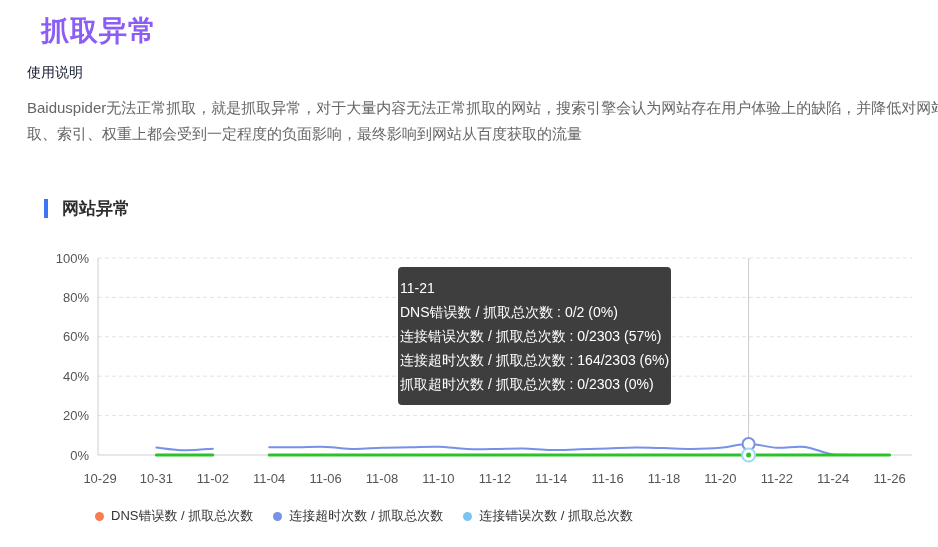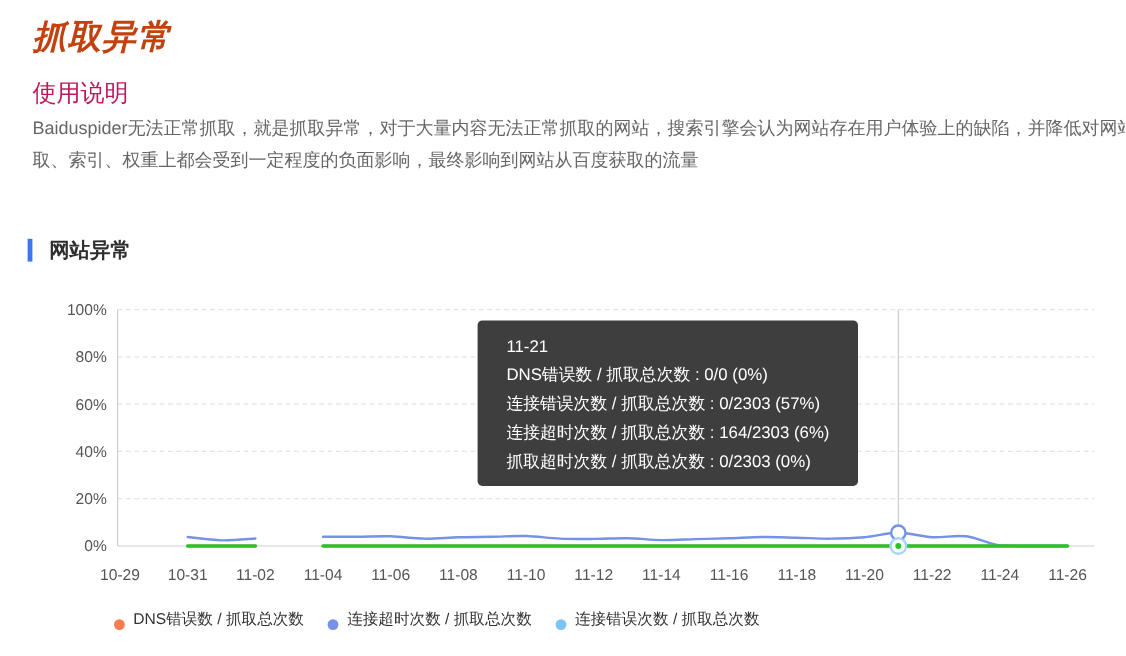--- a/index.html
+++ b/index.html
@@ -1,32 +1,32 @@
 <!DOCTYPE html>
 <html><head>
 <meta charset="utf-8">
 <style>
   html,body{margin:0;padding:0;background:#fff;}
   body{width:938px;height:547px;position:relative;overflow:hidden;
        font-family:"Liberation Sans","DejaVu Sans",sans-serif;color:#333;}
   .abs{position:absolute;}
-  .page-title{left:27px;top:12px;font-size:28px;font-weight:bold;color:#c2410c;letter-spacing:1px;font-style:italic;}
-  .usage{left:27px;top:64px;font-size:20px;color:#be185d;}
+  .page-title{left:41px;top:12px;font-size:28px;font-weight:bold;color:#8b5cf6;letter-spacing:1px;}
+  .usage{left:27px;top:64px;font-size:14px;color:#0f172a;}
   .desc{left:27px;top:95px;font-size:15px;color:#666;line-height:26px;white-space:nowrap;}
-  .section-header{left:23px;top:197px;display:flex;align-items:center;}
+  .section-header{left:44px;top:197px;display:flex;align-items:center;}
   .section-bar{width:4px;height:19px;background:#3c76f6;margin-right:14px;}
   .section-title{font-size:17px;font-weight:bold;color:#2e2e2e;}
   .chart{left:0;top:245px;width:938px;height:302px;}
   #chart-svg{position:absolute;left:0;top:0;}
   #legend{position:absolute;left:95px;top:262px;display:flex;gap:20px;align-items:center;}
-  .legend-item{display:flex;align-items:flex-end;font-size:13px;color:#333;cursor:pointer;}
+  .legend-item{display:flex;align-items:center;font-size:13px;color:#333;cursor:pointer;}
   .legend-dot{width:9px;height:9px;border-radius:50%;margin-right:7px;display:inline-block;}
   .tooltip{position:absolute;left:398px;top:22px;background:rgba(47,47,47,0.93);
            border-radius:4px;color:#fff;font-size:14px;line-height:24px;
-           padding:9px 24px;white-space:nowrap;pointer-events:none;}
+           padding:9px 2px;white-space:nowrap;pointer-events:none;}
 </style>
 </head>
 <body>
 
 <div class="abs page-title">抓取异常</div>
 <div class="abs usage">使用说明</div>
 <div class="abs desc">
   <div>Baiduspider无法正常抓取，就是抓取异常，对于大量内容无法正常抓取的网站，搜索引擎会认为网站存在用户体验上的缺陷，并降低对网站的评价，</div>
   <div>取、索引、权重上都会受到一定程度的负面影响，最终影响到网站从百度获取的流量</div>
 </div>
@@ -88,18 +88,18 @@
         <span class="legend-dot" style="background: rgb(118, 145, 232);"></span>
         <span>连接超时次数 / 抓取总次数</span>
       </div>
       <div class="legend-item">
         <span class="legend-dot" style="background: rgb(124, 197, 242);"></span>
         <span>连接错误次数 / 抓取总次数</span>
       </div>
     </div>
   <div class="tooltip">
     <div>11-21</div>
-    <div>DNS错误数 / 抓取总次数 : 0/0 (0%)</div>
+    <div>DNS错误数 / 抓取总次数 : 0/2 (0%)</div>
     <div>连接错误次数 / 抓取总次数 : 0/2303 (57%)</div>
     <div>连接超时次数 / 抓取总次数 : 164/2303 (6%)</div>
     <div>抓取超时次数 / 抓取总次数 : 0/2303 (0%)</div>
   </div>
 </div>
 
 </body></html>

